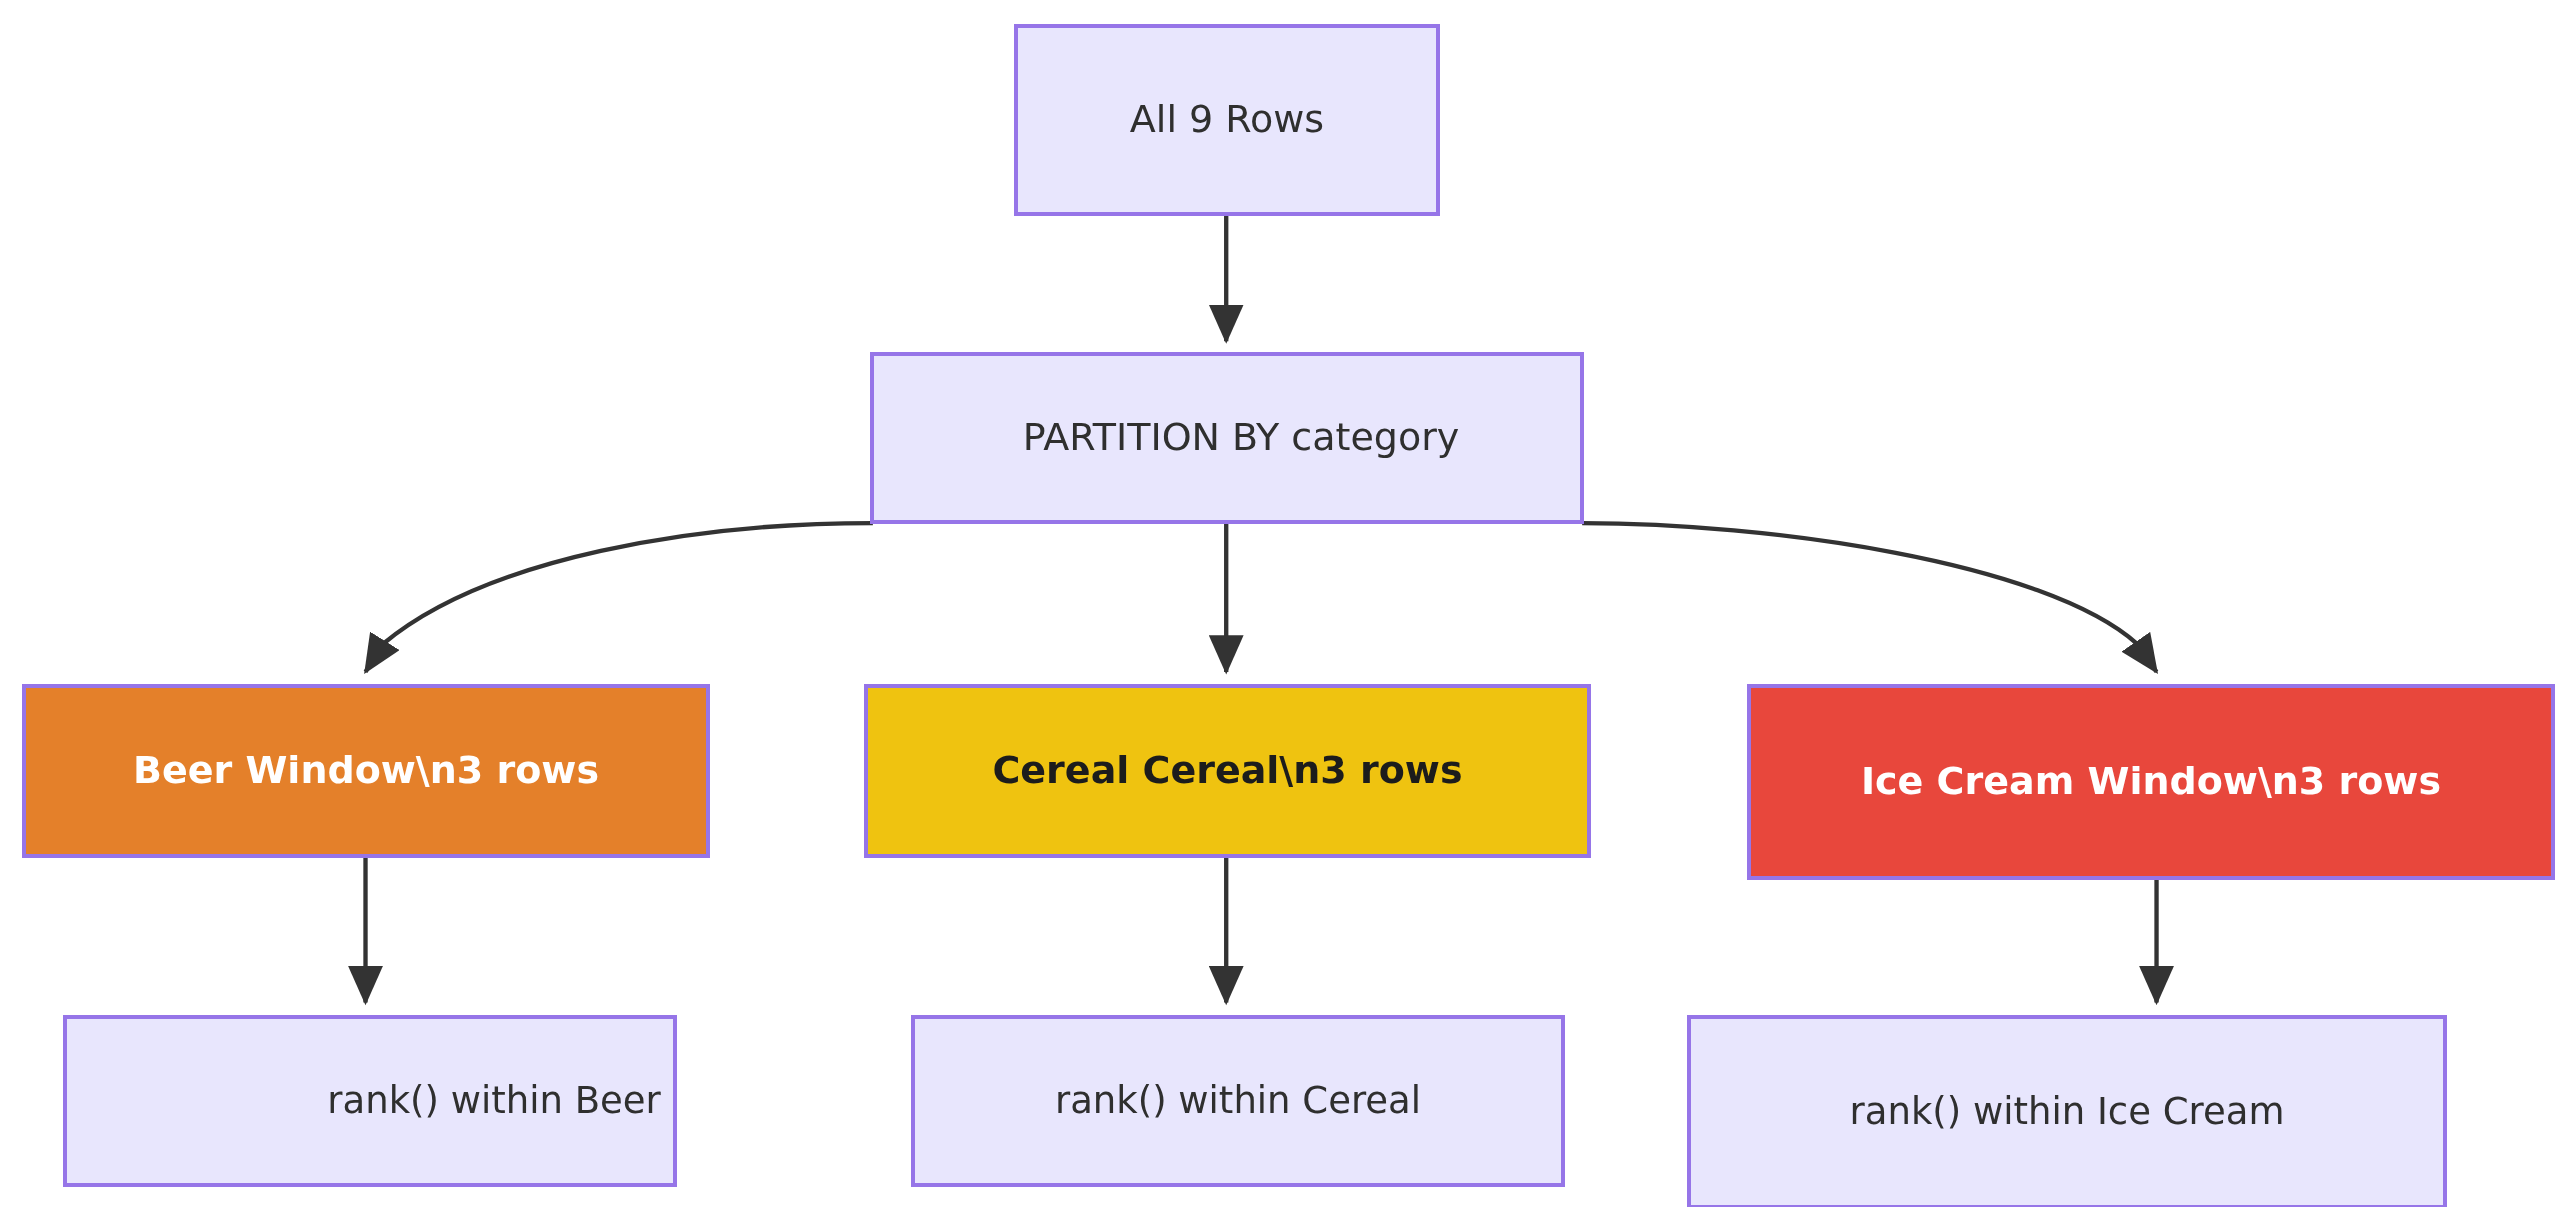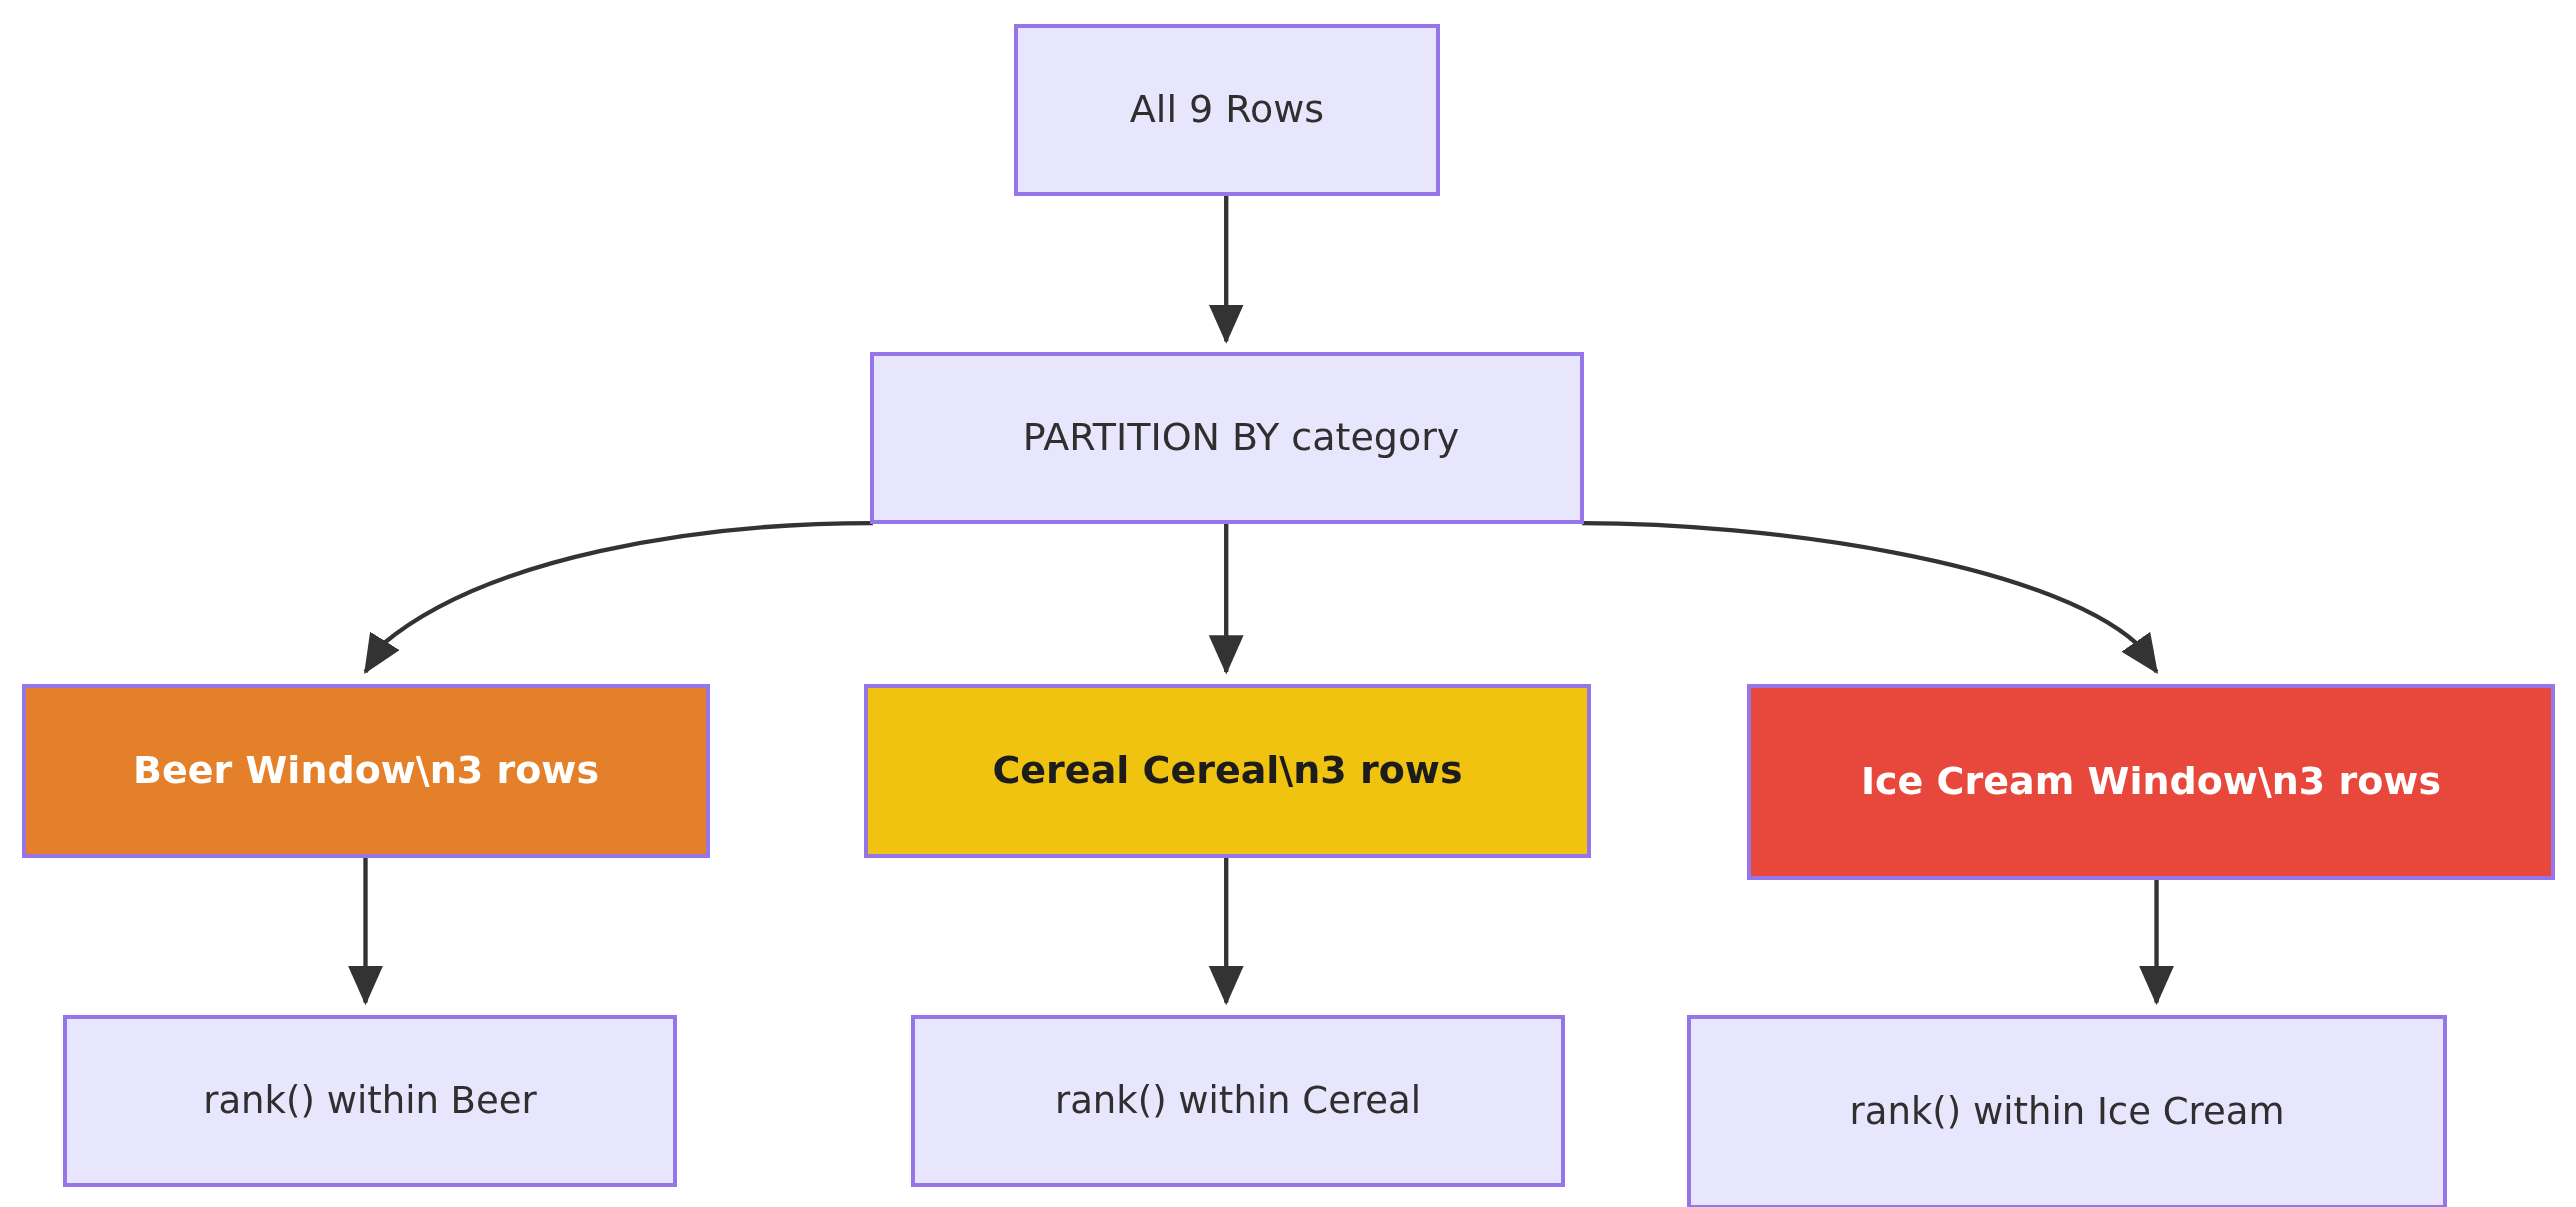--- a/index.html
+++ b/index.html
@@ -100,41 +100,41 @@
 
     <path d="M 1818 601 C 2030 601 2350 645 2456 740 L 2478 772" fill="none" stroke="#333333" stroke-width="5" marker-end="url(#arrowhead)"></path>
 
     <path d="M 420 986 L 420 1152" fill="none" stroke="#333333" stroke-width="5" marker-end="url(#arrowhead)"></path>
 
     <path d="M 1409 986 L 1409 1152" fill="none" stroke="#333333" stroke-width="5" marker-end="url(#arrowhead)"></path>
 
     <path d="M 2478 986 L 2478 1152" fill="none" stroke="#333333" stroke-width="5" marker-end="url(#arrowhead)"></path>
   </svg>
 
-  <div class="node plain source" style="left:1014px; top:23.5px; width:426px; height:172px;">
+  <div class="node plain source" style="left:1014px; top:23.5px; width:426px; height:192px;">
     <span class="node-label">All 9 Rows</span>
   </div>
 
   <div class="node plain partition" style="left:870px; top:352px; width:714px; height:172px;">
     <span class="node-label">PARTITION BY category</span>
   </div>
 
   <div class="node window-beer" style="left:22px; top:684px; width:688px; height:174px;">
     <span class="node-label">Beer Window\n3 rows</span>
   </div>
 
   <div class="node window-cereal" style="left:864px; top:684px; width:727px; height:174px;">
     <span class="node-label">Cereal Cereal\n3 rows</span>
   </div>
 
   <div class="node window-icecream" style="left:1747px; top:684px; width:808px; height:196px;">
     <span class="node-label">Ice Cream Window\n3 rows</span>
   </div>
 
-  <div class="node plain result" style="left:63px; top:1015px; width:614px; height:172px;">
+  <div class="node plain result" style="left:63px; top:1015px; width:614px; height:172px;justify-content:flex-end;">
     <span class="node-label">rank() within Beer</span>
   </div>
 
   <div class="node plain result" style="left:901px; top:1015px; width:654px; height:172px;margin-left:10px;">
     <span class="node-label">rank() within Cereal</span>
   </div>
 
   <div class="node plain result" style="left:1687px; top:1015px; width:760px; height:194px;">
     <span class="node-label">rank() within Ice Cream</span>
   </div>

